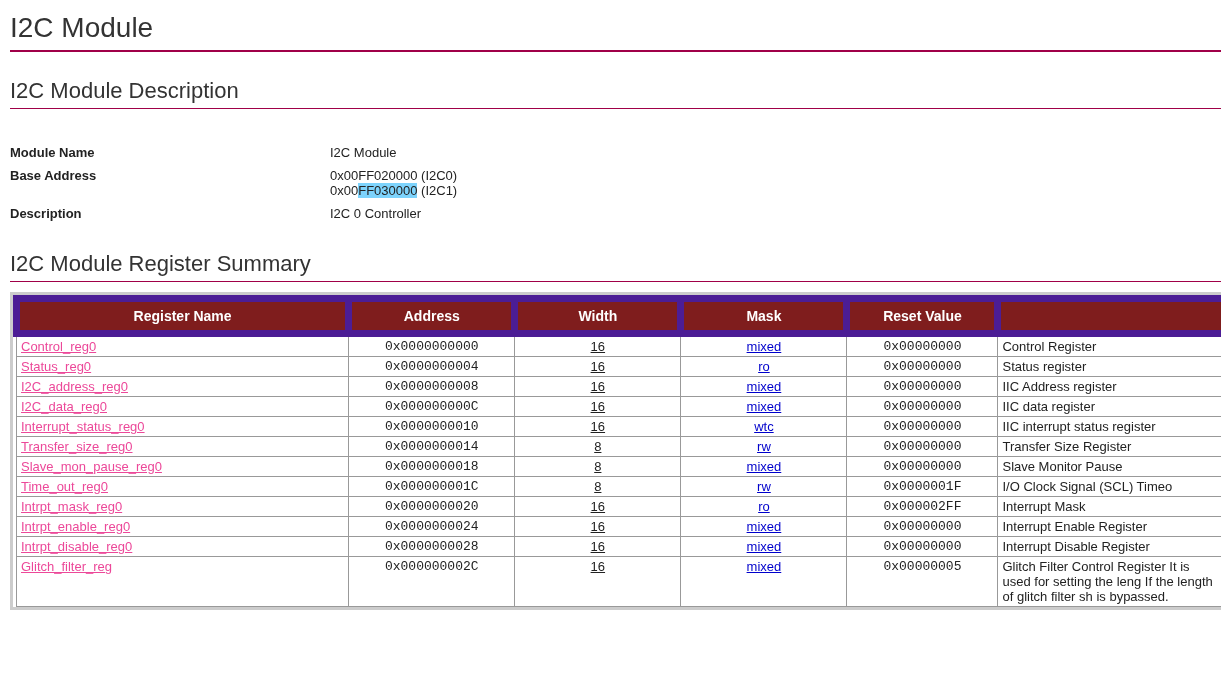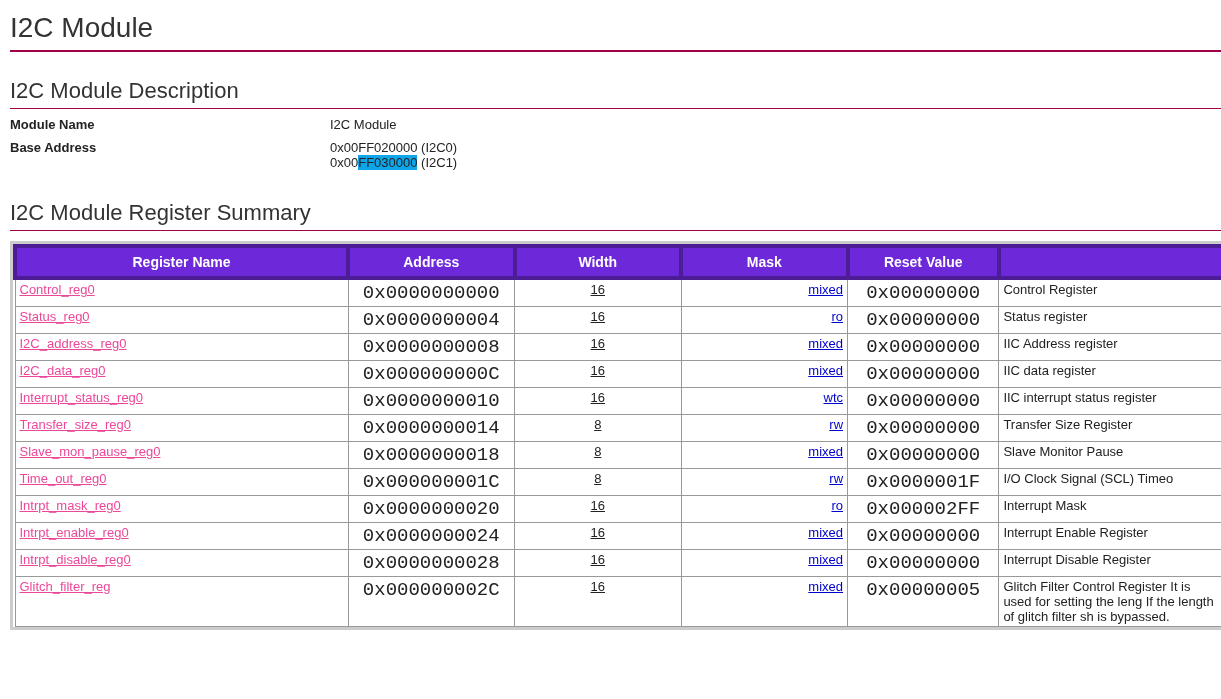--- a/index.html
+++ b/index.html
@@ -21,81 +21,81 @@
   }
   h2.section-title {
     font-size: 22px;
     font-weight: normal;
     color: #333;
     margin: 26px 0 4px 0;
     padding-bottom: 4px;
     border-bottom: 1px solid #a00048;
   }
   .info-table {
-    margin-top: 4px;
+    margin-top: 32px;
     border-collapse: collapse;
   }
   .info-table td {
     padding: 4px 0;
     vertical-align: top;
   }
   .info-label {
     font-weight: bold;
     width: 320px;
   }
   .info-value {
     font-family: Verdana, Arial, sans-serif;
   }
   .highlight {
-    background: #0ea5e9;
+    background: #7dd3fc;
   }
   .reg-table-wrap {
     margin-top: 10px;
     border: 3px solid #ccc;
     overflow: hidden;
   }
   table.reg-table {
     border-collapse: collapse;
     width: 100%;
     min-width: 1200px;
     table-layout: fixed;
   }
   table.reg-table th {
-    background: #6d28d9;
+    background: #7f1d1d;
     color: #fff;
     font-weight: bold;
     font-size: 14px;
     padding: 6px 4px;
-    border: 4px solid #4c1d95;
+    border: 7px solid #4c1d95;
     text-align: center;
   }
   table.reg-table td {
     border: 1px solid #999;
     padding: 2px 4px;
     font-size: 13px;
     vertical-align: top;
     white-space: nowrap;
     overflow: hidden;
   }
   table.reg-table td.regname a {
     color: #ec4899;
     text-decoration: underline;
   }
   table.reg-table td.addr,
   table.reg-table td.reset {
     font-family: "Courier New", monospace;
-    font-size: 19px;
+    font-size: 13px;
     text-align: center;
   }
   table.reg-table td.width {
     text-align: center;
     text-decoration: underline;
   }
   table.reg-table td.type {
-    text-align: right;
+    text-align: center;
   }
   table.reg-table td.type a {
     color: #0000cc;
     text-decoration: underline;
   }
   table.reg-table td.desc {
     white-space: normal;
   }
   
   col.c-name  { width: 330px; }
@@ -117,20 +117,24 @@
       <tr>
     <td class="info-label">Module Name</td>
     <td class="info-value">I2C Module</td>
   </tr>
   <tr>
     <td class="info-label">Base Address</td>
     <td class="info-value">
       <span>0x00FF020000 (I2C0)</span><br>
       <span>0x00</span><span class="highlight">FF030000</span><span> (I2C1)</span>
     </td>
+  </tr>
+  <tr>
+    <td class="info-label">Description</td>
+    <td class="info-value">I2C 0 Controller</td>
   </tr>
 </tbody>
   </table>
 
 <h2 class="section-title">I2C Module Register Summary</h2>
 
 <div class="reg-table-wrap">
 <table class="reg-table">
   <colgroup>
     <col class="c-name">

